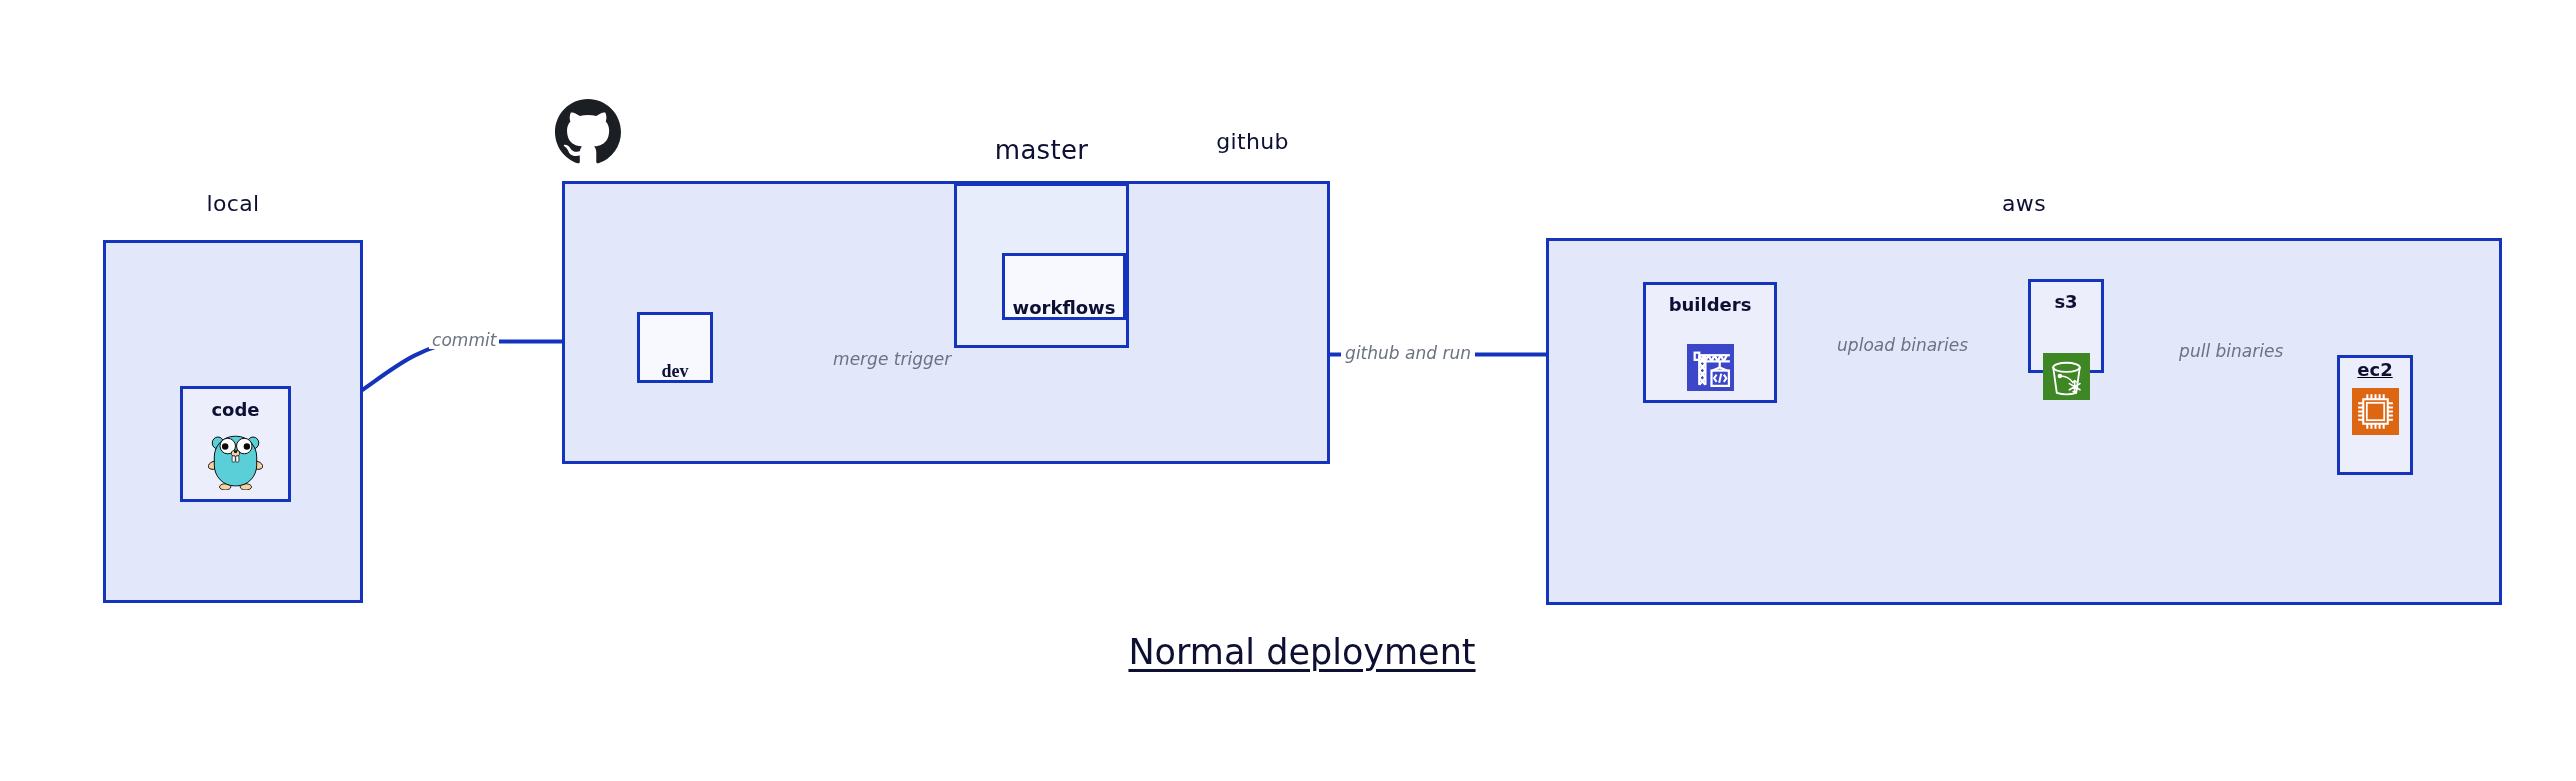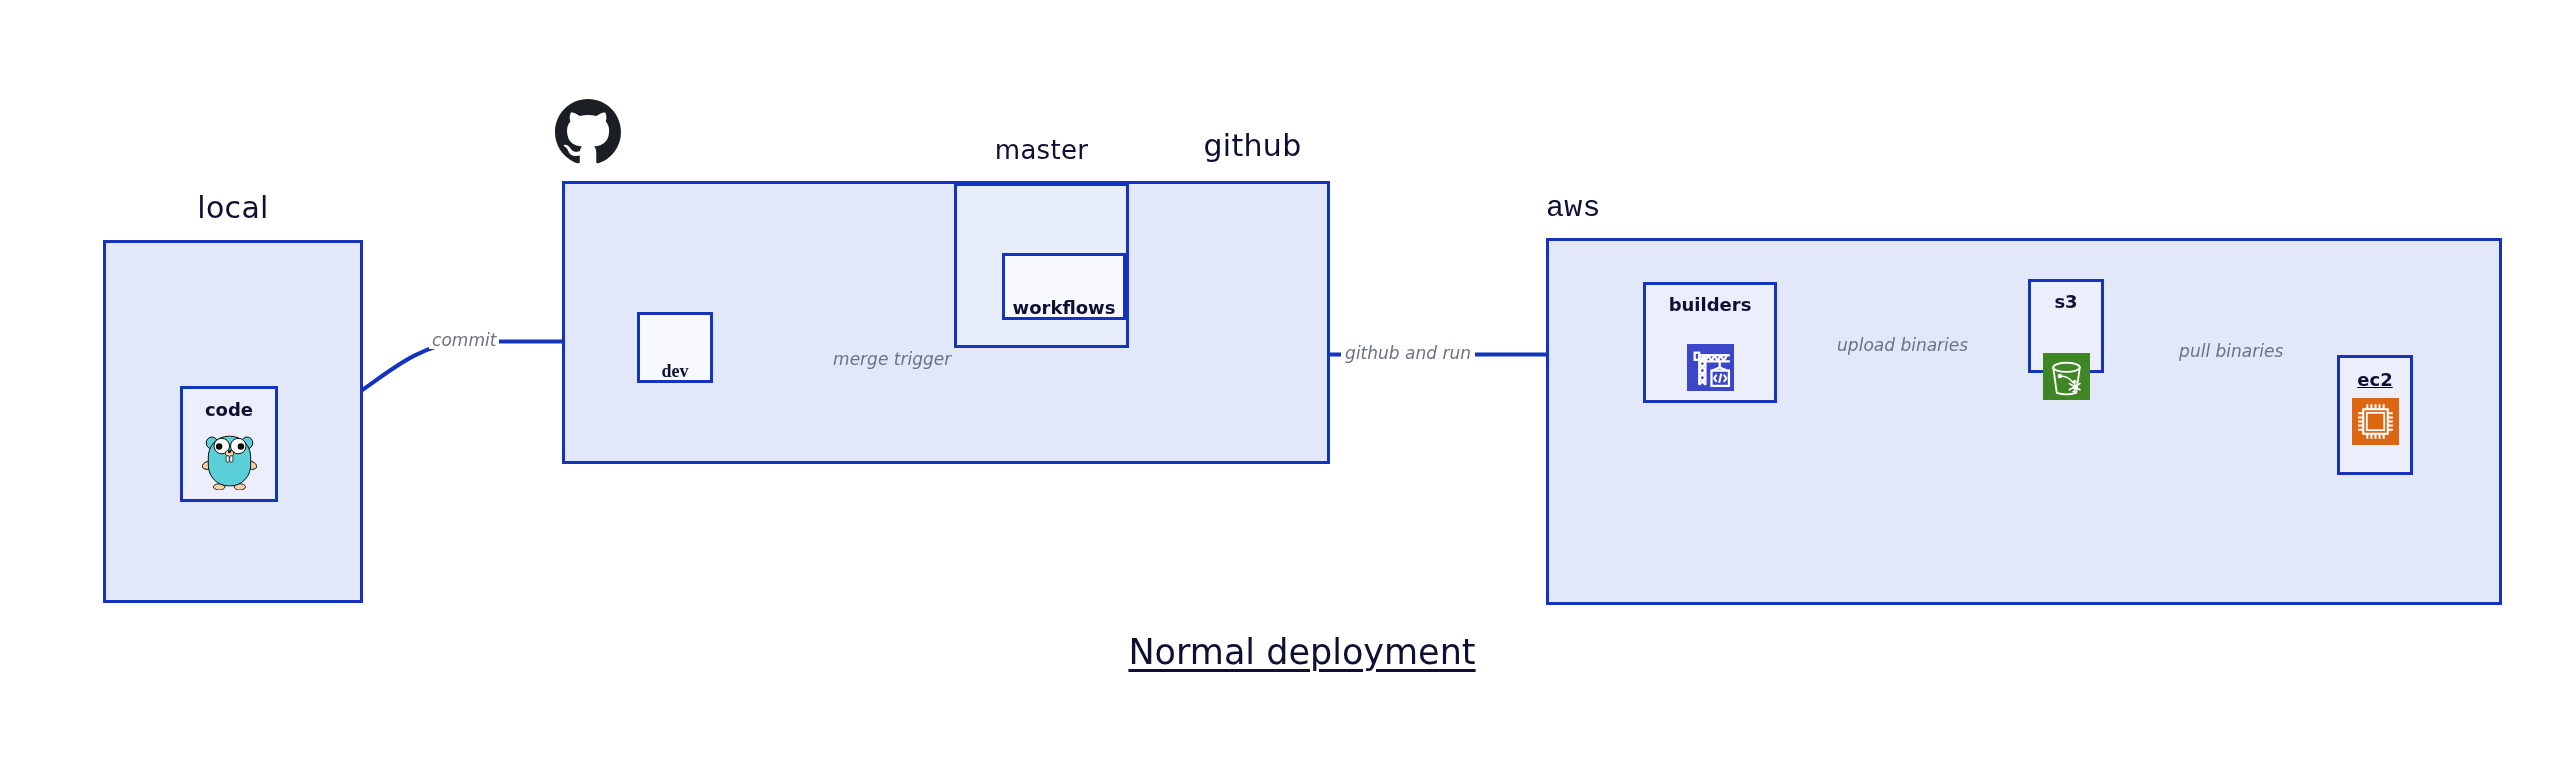--- a/index.html
+++ b/index.html
@@ -15,21 +15,21 @@
     background:#e2e8fa;
     border:3.6px solid #1434bd;
     box-sizing:border-box;
   }
   .group.sub{
     background:#e8edfb;
   }
   .group-label{
     position:absolute;
     color:#0d1033;
-    font-size:30px;
+    font-size:22px;
     font-weight:400;
     white-space:nowrap;
     letter-spacing:0.3px;
     line-height:1;
   }
   .group-label.sub{font-size:26px;}
 
   
   .node{
     position:absolute;
@@ -107,21 +107,21 @@
 
     <g>
       <path d="M 4072,662 C 4210,672 4280,700 4360,760 C 4430,812 4478,842 4530,788" fill="none" stroke="#1434bd" stroke-width="8" marker-end="url(#ah)"></path>
     </g>
   </svg>
 
   <div class="group-label" style="left:103px;top:193px;width:260px;text-align:center;">local</div>
 
   <div class="group" style="left:103px;top:240px;width:260px;height:363px;">
 
-    <div class="node" style="left:74px;top:143px;width:98px;height:116px;padding-top:12.4px;">
+    <div class="node" style="left:74px;top:143px;width:111px;height:116px;padding-top:12.4px;">
       <div class="node-label">code</div>
       <span class="icon" style="margin-top:9.3px;">
         <svg class="glyph" width="55" height="61" viewBox="0 0 106 118">
 
           <ellipse cx="12" cy="70" rx="12" ry="7.5" fill="#f6d2a2" stroke="#000" stroke-width="1.6" transform="rotate(-18 12 70)"></ellipse>
           <ellipse cx="94" cy="70" rx="12" ry="7.5" fill="#f6d2a2" stroke="#000" stroke-width="1.6" transform="rotate(18 94 70)"></ellipse>
 
           <ellipse cx="33" cy="112" rx="11" ry="6" fill="#f6d2a2" stroke="#000" stroke-width="1.6"></ellipse>
           <ellipse cx="73" cy="112" rx="11" ry="6" fill="#f6d2a2" stroke="#000" stroke-width="1.6"></ellipse>
 
@@ -169,21 +169,21 @@
     <div class="group-label sub" style="position:absolute;left:394px;top:-47px;width:165px;text-align:center;">master</div>
 
     <div class="group sub" style="left:389px;top:-1px;width:175px;height:165px;">
 
       <div class="node plain" style="left:45px;top:67px;width:124px;height:67px;background:#f7f9fe;">
         <div class="node-label">workflows</div>
       </div>
     </div>
   </div>
 
-  <div class="group-label" style="left:1546px;top:193px;width:956px;text-align:left;font-family:Liberation Mono, monospace;">aws</div>
+  <div class="group-label" style="left:1546px;top:193px;width:956px;text-align:center;">aws</div>
 
   <div class="group" style="left:1546px;top:238px;width:956px;height:367px;">
 
     <div class="node" style="left:94px;top:41px;width:134px;height:121px;padding-top:11.3px;gap:20px;">
       <div class="node-label">builders</div>
       <span class="icon" style="margin-top:9.3px;">
         <svg class="glyph" width="47" height="47" viewBox="0 0 92 92">
           <rect x="0" y="0" width="92" height="92" fill="#3c46c8"></rect>
           <g fill="none" stroke="#ffffff" stroke-width="4.4">
 
@@ -224,21 +224,21 @@
 
             <g stroke-width="3.2" transform="translate(62,66)">
               <path d="M0,-12 L0,12 M-10.4,-6 L10.4,6 M-10.4,6 L10.4,-6"></path>
               <path d="M-3.4,-9 L0,-12 L3.4,-9 M-3.4,9 L0,12 L3.4,9" stroke-width="2.6"></path>
             </g>
           </g>
         </svg>
       </span>
     </div>
 
-    <div class="node" style="left:788px;top:114px;width:76px;height:120px;padding-top:13px;text-decoration:underline;">
+    <div class="node" style="left:788px;top:114px;width:76px;height:120px;padding-top:3px;text-decoration:underline;">
         <div class="node-label">ec2</div>
       <span class="icon" style="margin-top:9.3px;">
         <svg class="glyph" width="47" height="47" viewBox="0 0 92 92">
           <rect x="0" y="0" width="92" height="92" fill="#dd6612"></rect>
           <g stroke="#ffffff" stroke-width="4" fill="none">
             <rect x="22" y="22" width="48" height="48"></rect>
             <rect x="29" y="29" width="34" height="34" stroke-width="3.4"></rect>
             <path d="M30 22 L30 12 M38 22 L38 12 M46 22 L46 12 M54 22 L54 12 M62 22 L62 12"></path>
             <path d="M30 70 L30 80 M38 70 L38 80 M46 70 L46 80 M54 70 L54 80 M62 70 L62 80"></path>
             <path d="M22 30 L12 30 M22 38 L12 38 M22 46 L12 46 M22 54 L12 54 M22 62 L12 62"></path>

